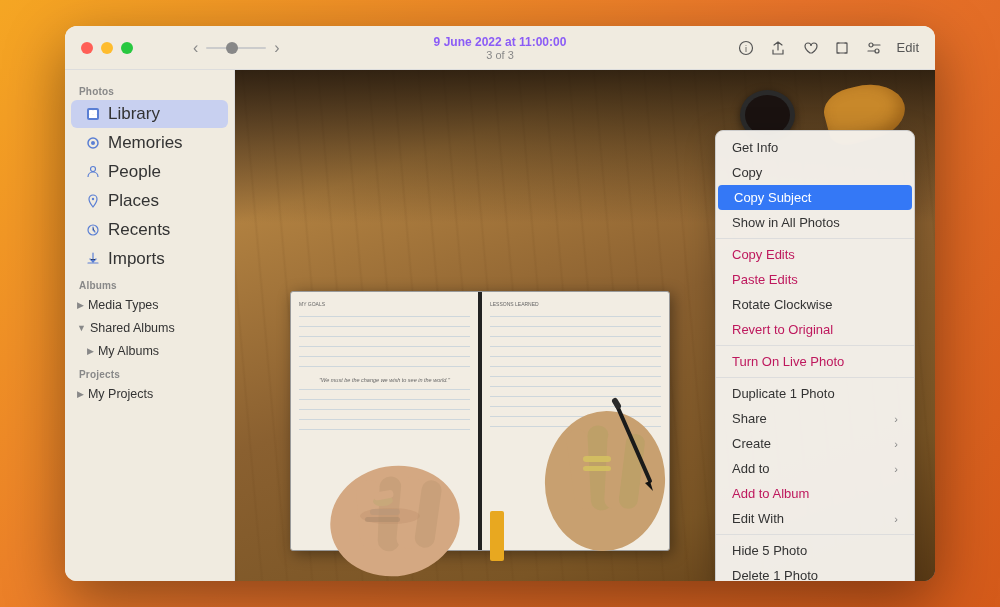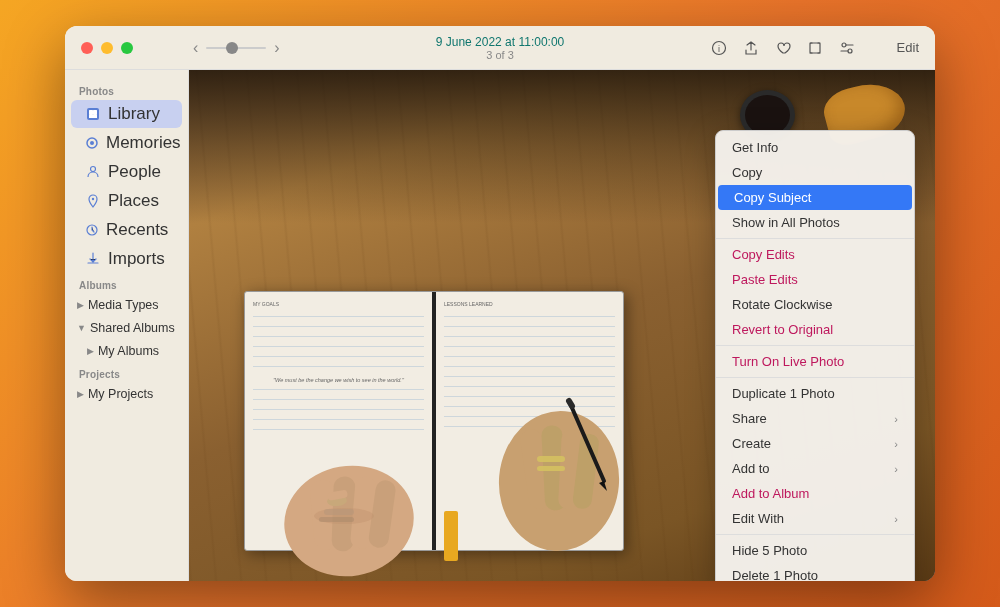--- a/index.html
+++ b/index.html
@@ -52,22 +52,22 @@
     .titlebar-center {
       position: absolute;
       left: 50%;
       transform: translateX(-50%);
       display: flex;
       flex-direction: column;
       align-items: center;
     }
     .titlebar-date {
       font-size: 12px;
-      font-weight: 400;
-      color: #0f766e;
+      font-weight: 700;
+      color: #8b5cf6;
     }
     .titlebar-count {
       font-size: 11px;
       color: #888;
     }
     .titlebar-nav {
       display: flex;
       align-items: center;
       gap: 8px;
       margin-left: 60px;
@@ -107,31 +107,30 @@
       display: flex;
       align-items: center;
       justify-content: center;
       font-size: 14px;
     }
     .edit-btn {
       font-size: 13px;
       color: #555;
       cursor: pointer;
       font-weight: 500;
-      margin-left: 27px;
     }
     
     .main-content {
       display: flex;
       flex: 1;
       overflow: hidden;
     }
     
     .sidebar {
-      width: 124px;
+      width: 170px;
       background: #f0ebe0;
       border-right: 1px solid #ddd;
       padding: 10px 0;
       flex-shrink: 0;
       overflow-y: auto;
     }
     .sidebar-section-label {
       font-size: 10px;
       font-weight: 700;
       color: #888;

